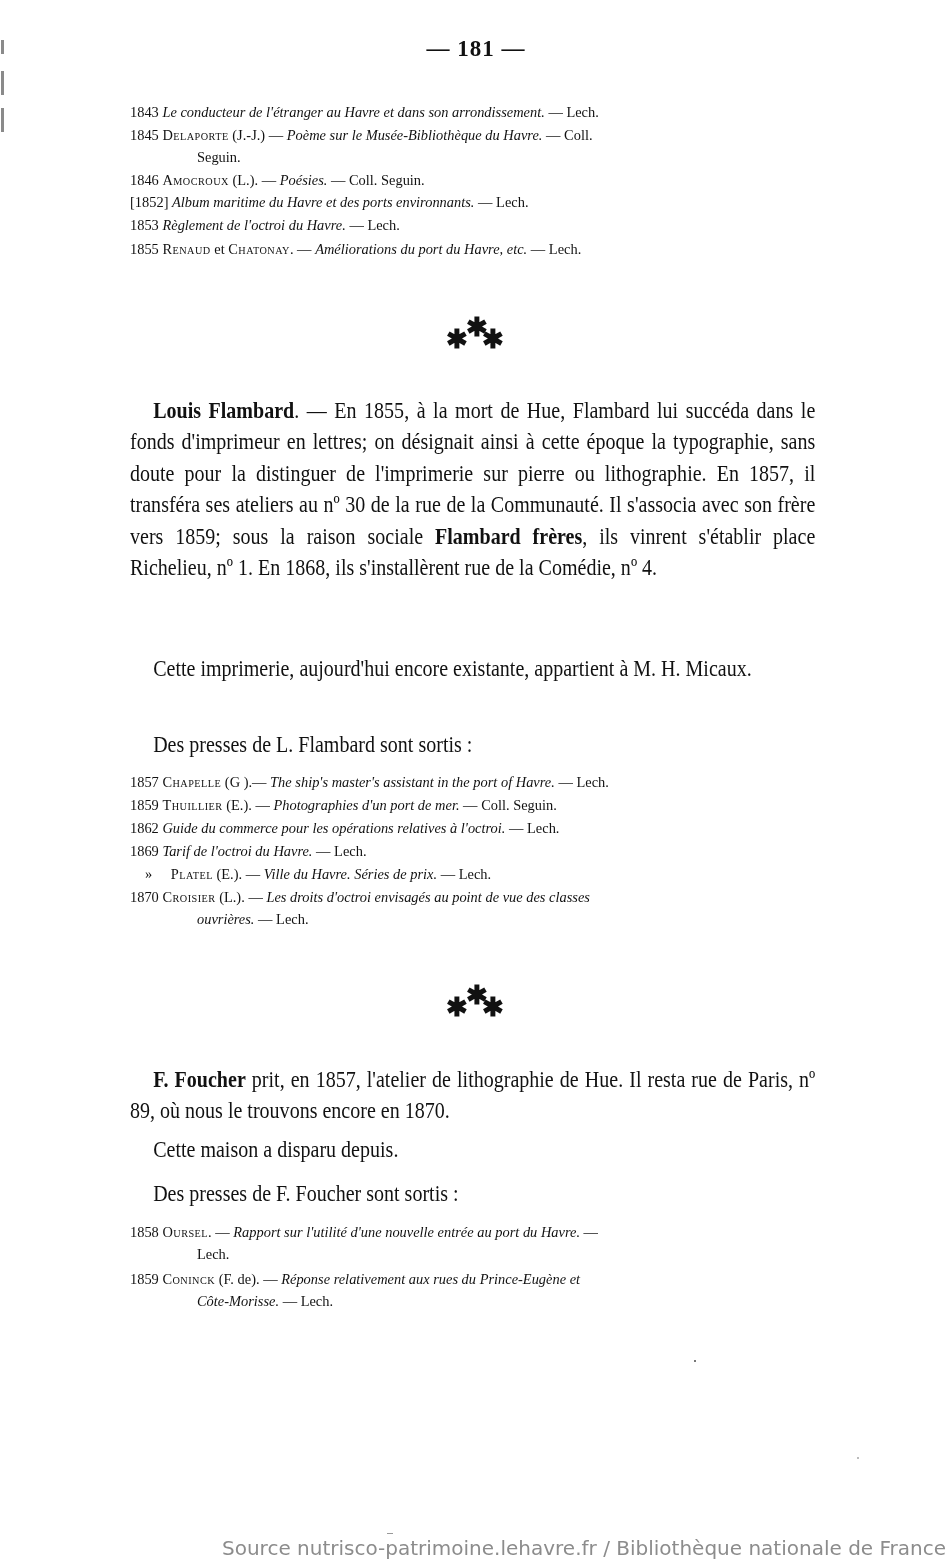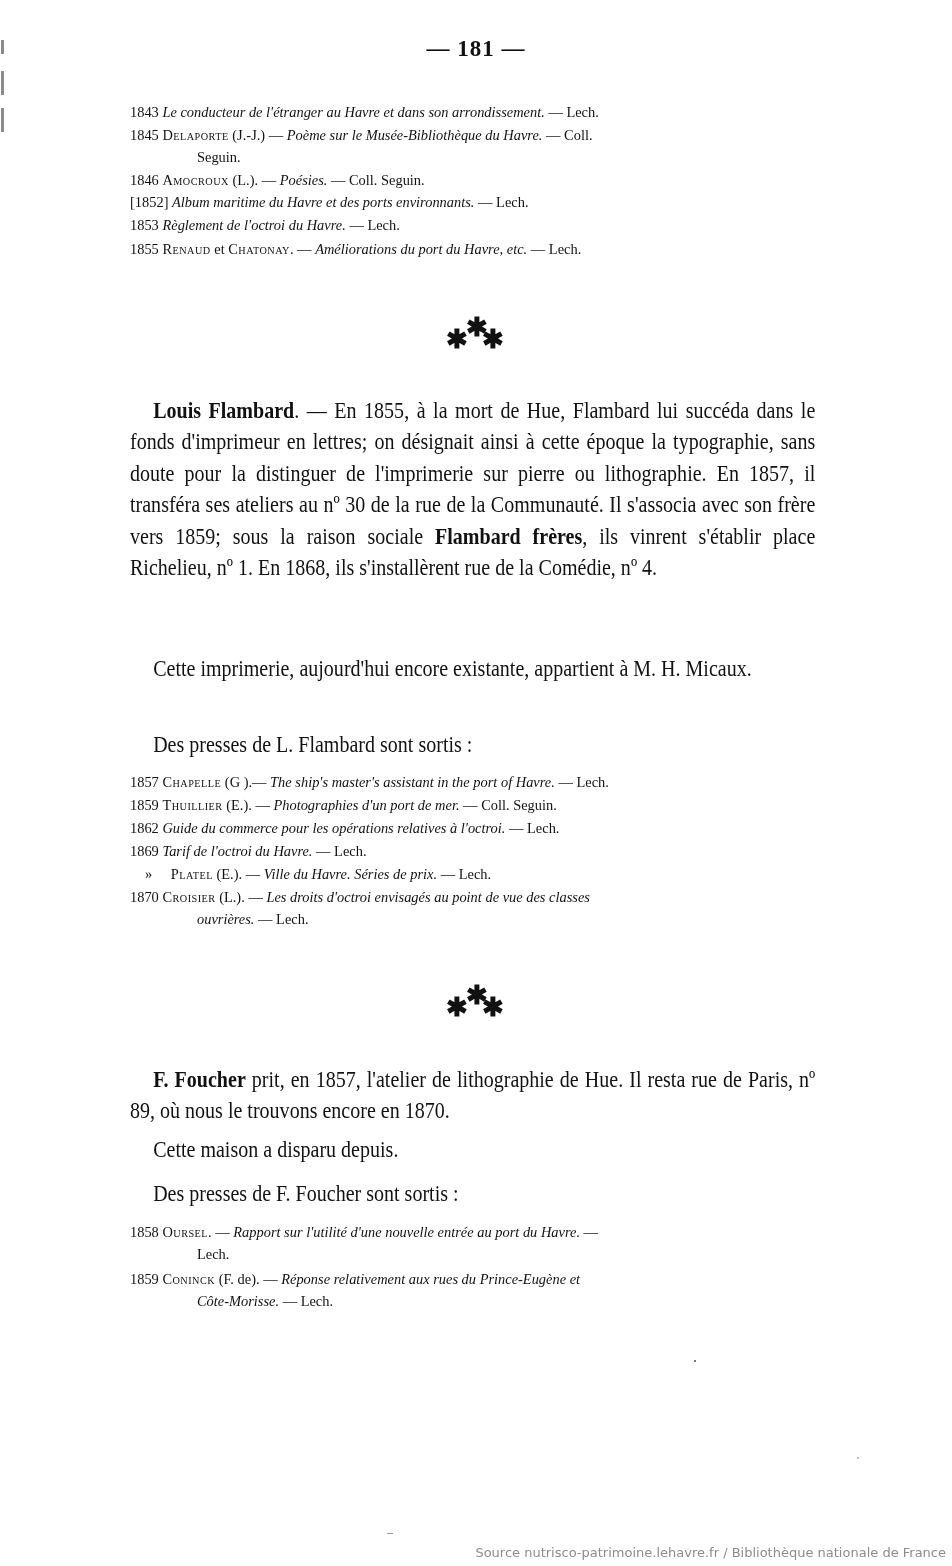--- a/index.html
+++ b/index.html
@@ -32,21 +32,21 @@
     .para {
       position: absolute; left: 130px; width: 770px;
       font-size: 22.5px; line-height: 31.4px;
       transform: scaleX(0.89); transform-origin: left top;
       text-align: justify; text-align-last: left;
     }
     .para .indent { display: inline-block; width: 26px; }
     .para b { font-weight: bold; }
     .footer-source {
       position: absolute; right: 6px; bottom: 6px;
-      font-family: "DejaVu Sans", sans-serif; font-size: 13px; color: #8c8c8c;
+      font-family: "DejaVu Sans", sans-serif; font-size: 20px; color: #8c8c8c;
     }
     .speck { position: absolute; background: #777; }
   </style>
 </head>
 <body>
 
 <div class="edge-mark" style="top:40px;height:14px;"></div>
 <div class="edge-mark" style="top:71px;height:24px;"></div>
 <div class="edge-mark" style="top:108px;height:24px;"></div>
 

